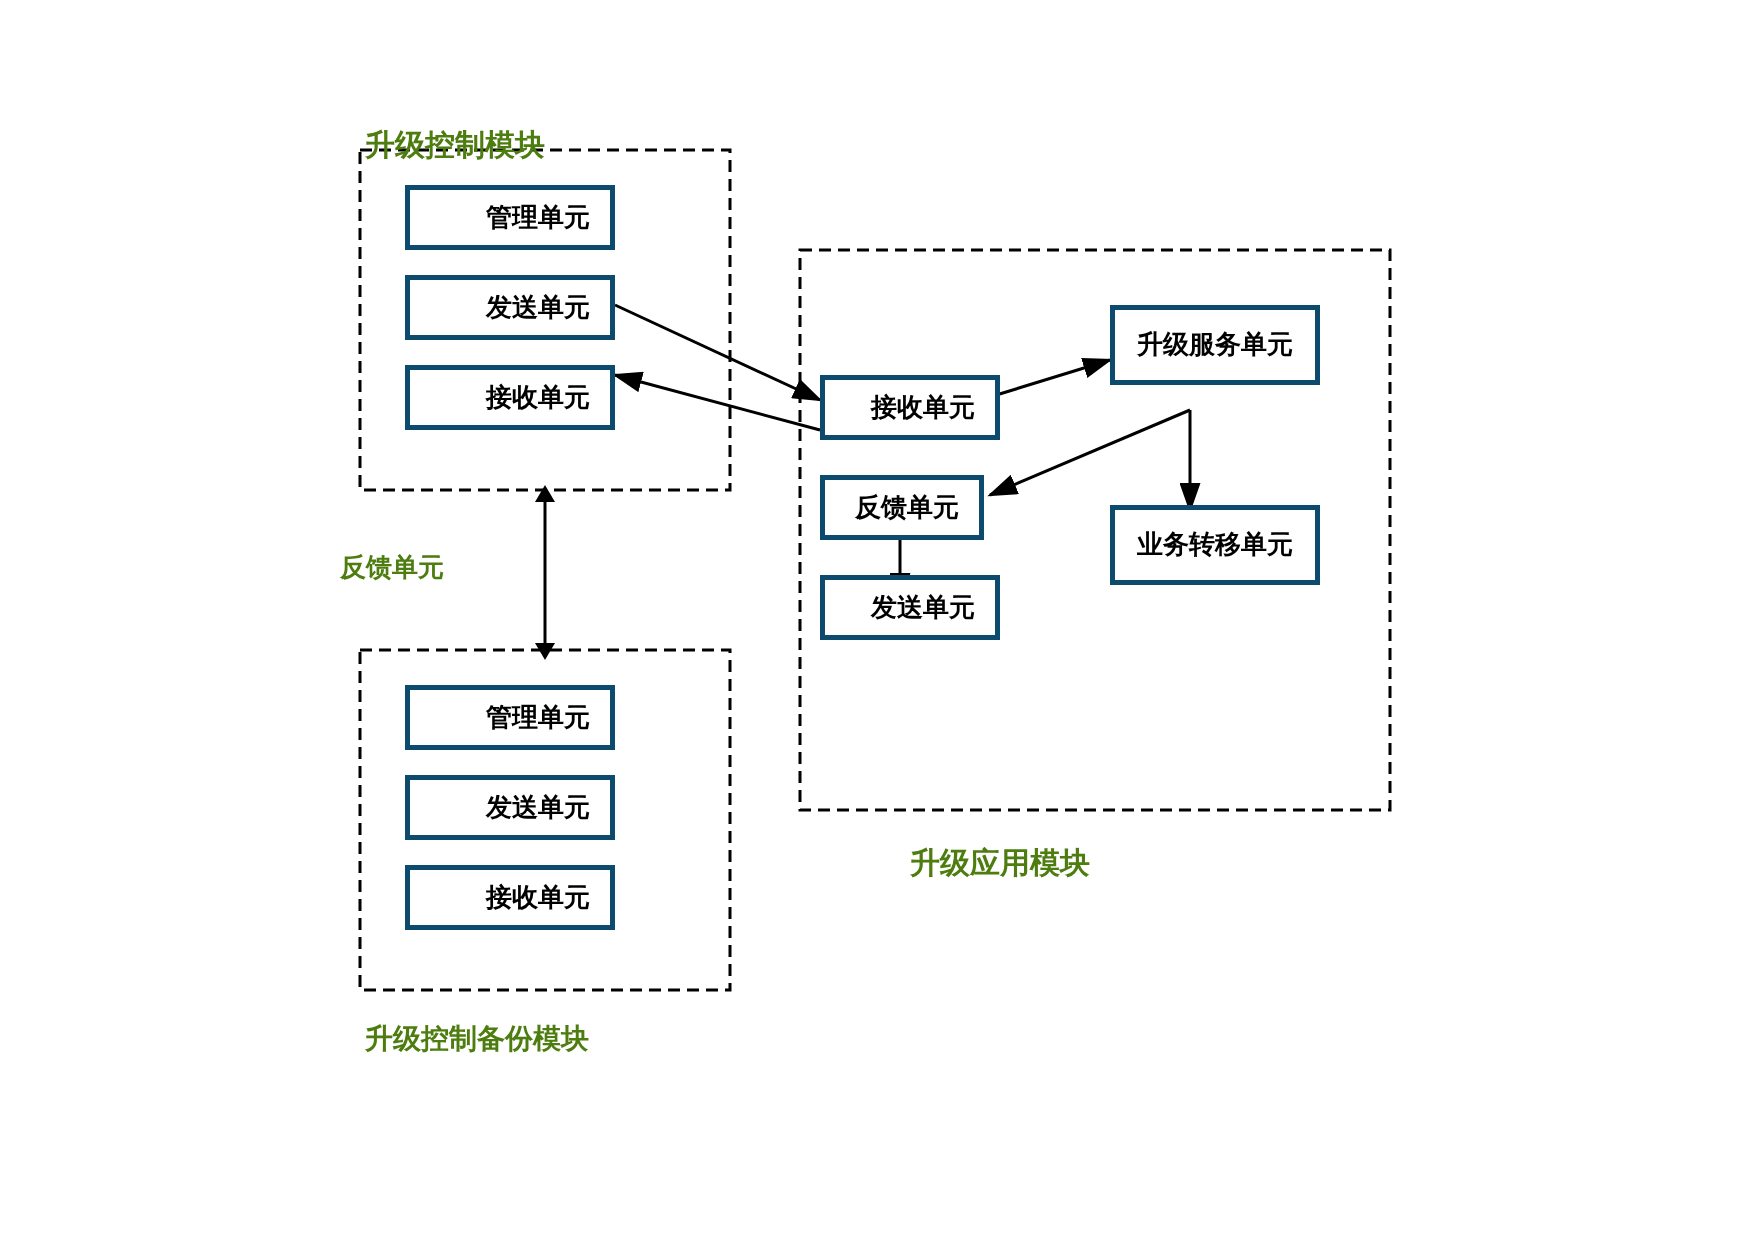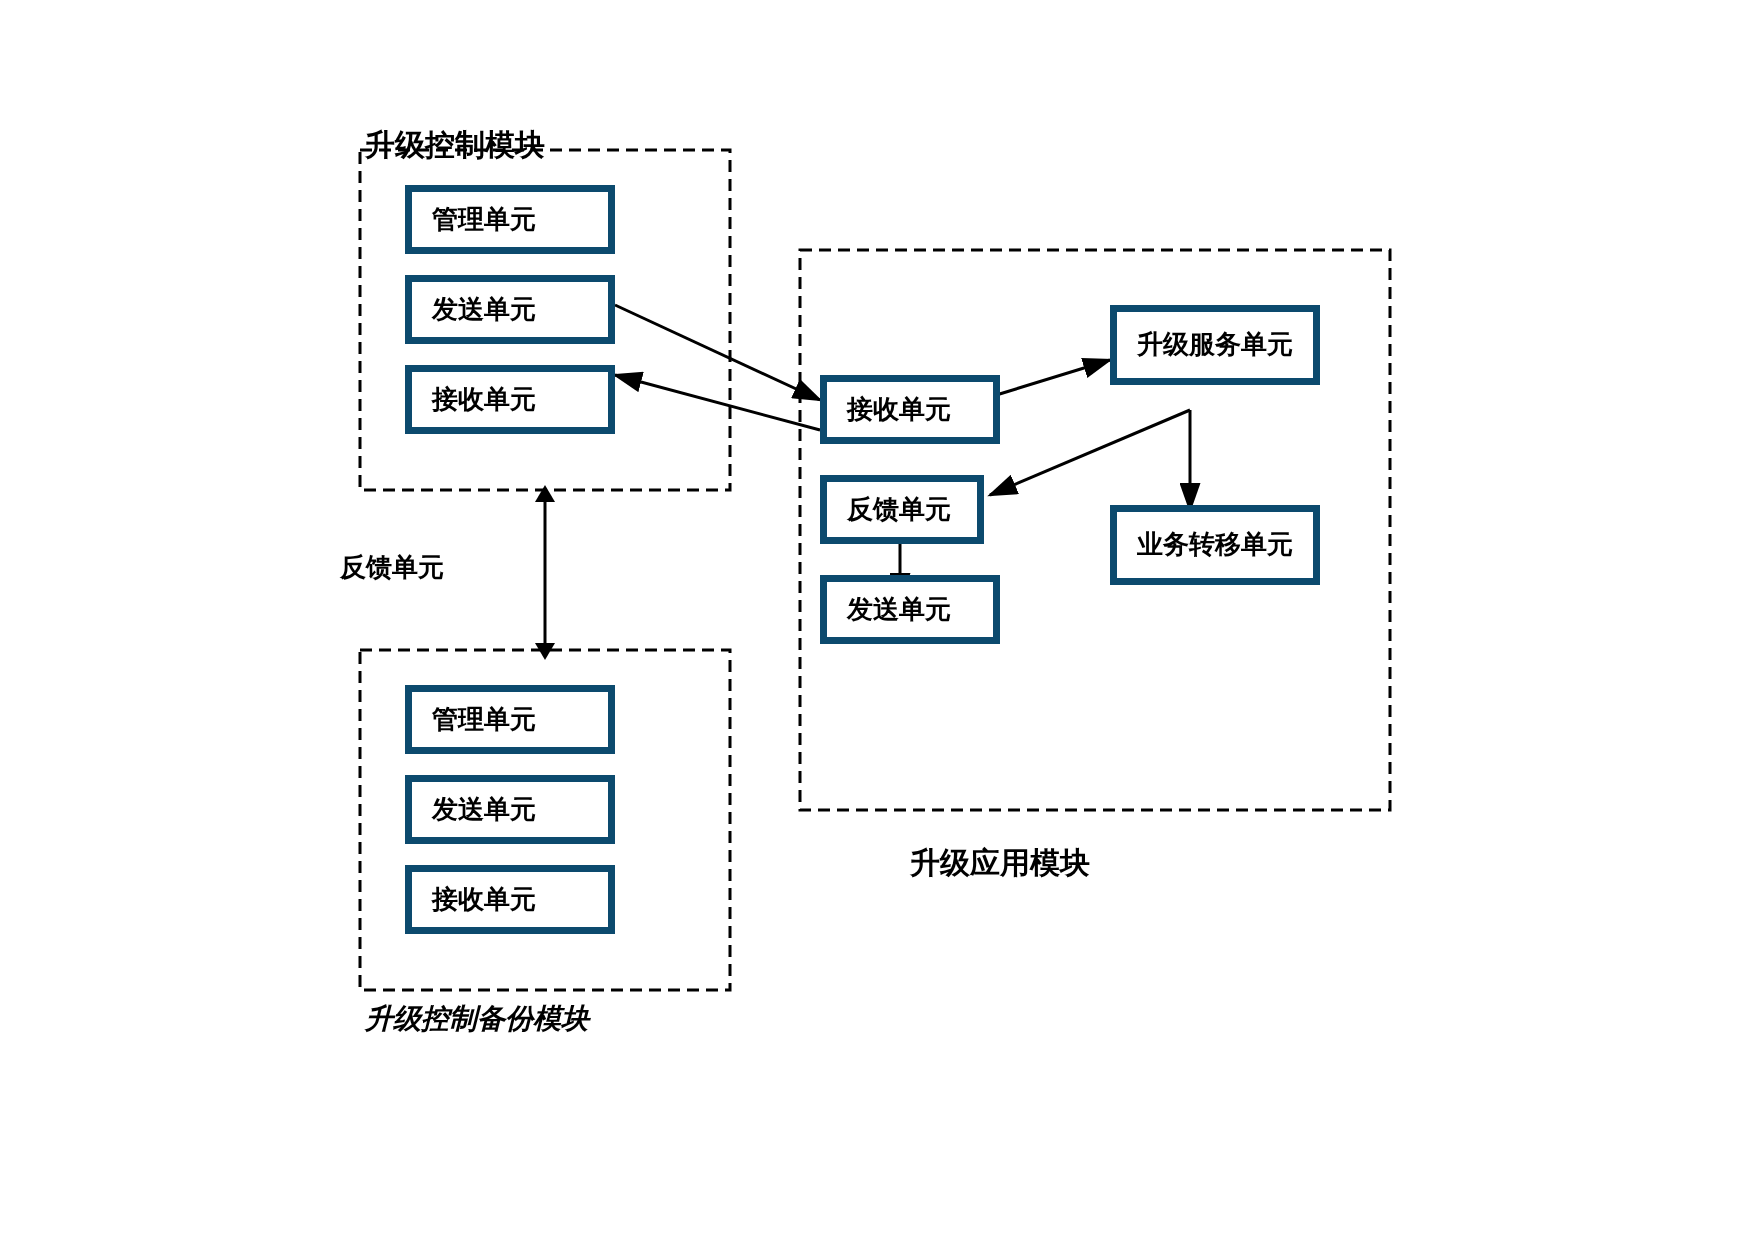--- a/index.html
+++ b/index.html
@@ -16,35 +16,35 @@
       position: absolute;
       top: 50%;
       left: 50%;
       transform: translate(-50%, -50%);
       width: 1100px;
       height: 1000px;
     }
 
     
     .unit-box {
-      border: 7px solid #0c4a6e;
+      border: 5px solid #0c4a6e;
       padding: 10px 20px;
       font-size: 26px;
       font-weight: bold;
       background: #fff;
-      text-align: left;
+      text-align: right;
       white-space: nowrap;
     }
 
     
     .module-label {
       position: absolute;
       font-size: 30px;
       font-weight: bold;
-      color: #000000;
+      color: #4d7c0f;
     }
 
     
     .arrows-svg {
       position: absolute;
       top: 0;
       left: 0;
       width: 100%;
       height: 100%;
       pointer-events: none;
@@ -88,21 +88,21 @@
   </svg>
 
   <div class="module-label" style="left: 35px; top: 5px;">升级控制模块</div>
 
   <div class="unit-box" style="position:absolute; left:75px; top:65px; width:210px;">管理单元</div>
   <div class="unit-box" style="position:absolute; left:75px; top:155px; width:210px;">发送单元</div>
   <div class="unit-box" style="position:absolute; left:75px; top:245px; width:210px;">接收单元</div>
 
   <div class="module-label" style="left: 10px; top: 430px; font-size:26px;">反馈单元</div>
 
-  <div class="module-label" style="left: 35px; top: 880px; font-size:28px;font-style:italic;">升级控制备份模块</div>
+  <div class="module-label" style="left: 35px; top: 900px; font-size:28px;">升级控制备份模块</div>
 
   <div class="unit-box" style="position:absolute; left:75px; top:565px; width:210px;">管理单元</div>
   <div class="unit-box" style="position:absolute; left:75px; top:655px; width:210px;">发送单元</div>
   <div class="unit-box" style="position:absolute; left:75px; top:745px; width:210px;">接收单元</div>
 
   <div class="module-label" style="left: 580px; top: 723px; font-size:30px;">升级应用模块</div>
 
   <div class="unit-box" style="position:absolute; left:490px; top:255px; width:180px;">接收单元</div>
   <div class="unit-box" style="position:absolute; left:490px; top:355px; width:164px;">反馈单元</div>
   <div class="unit-box" style="position:absolute; left:490px; top:455px; width:180px;">发送单元</div>

